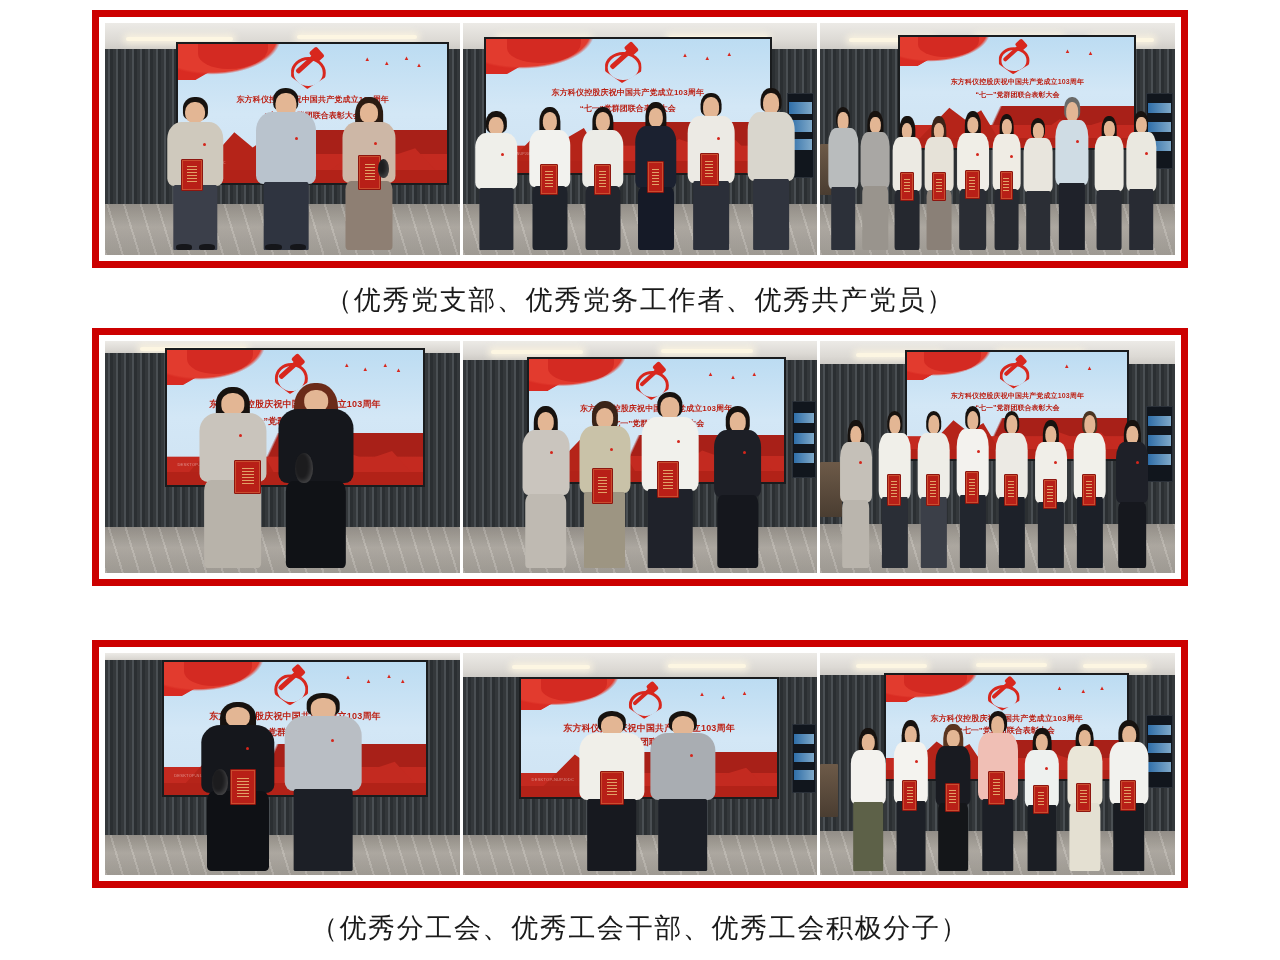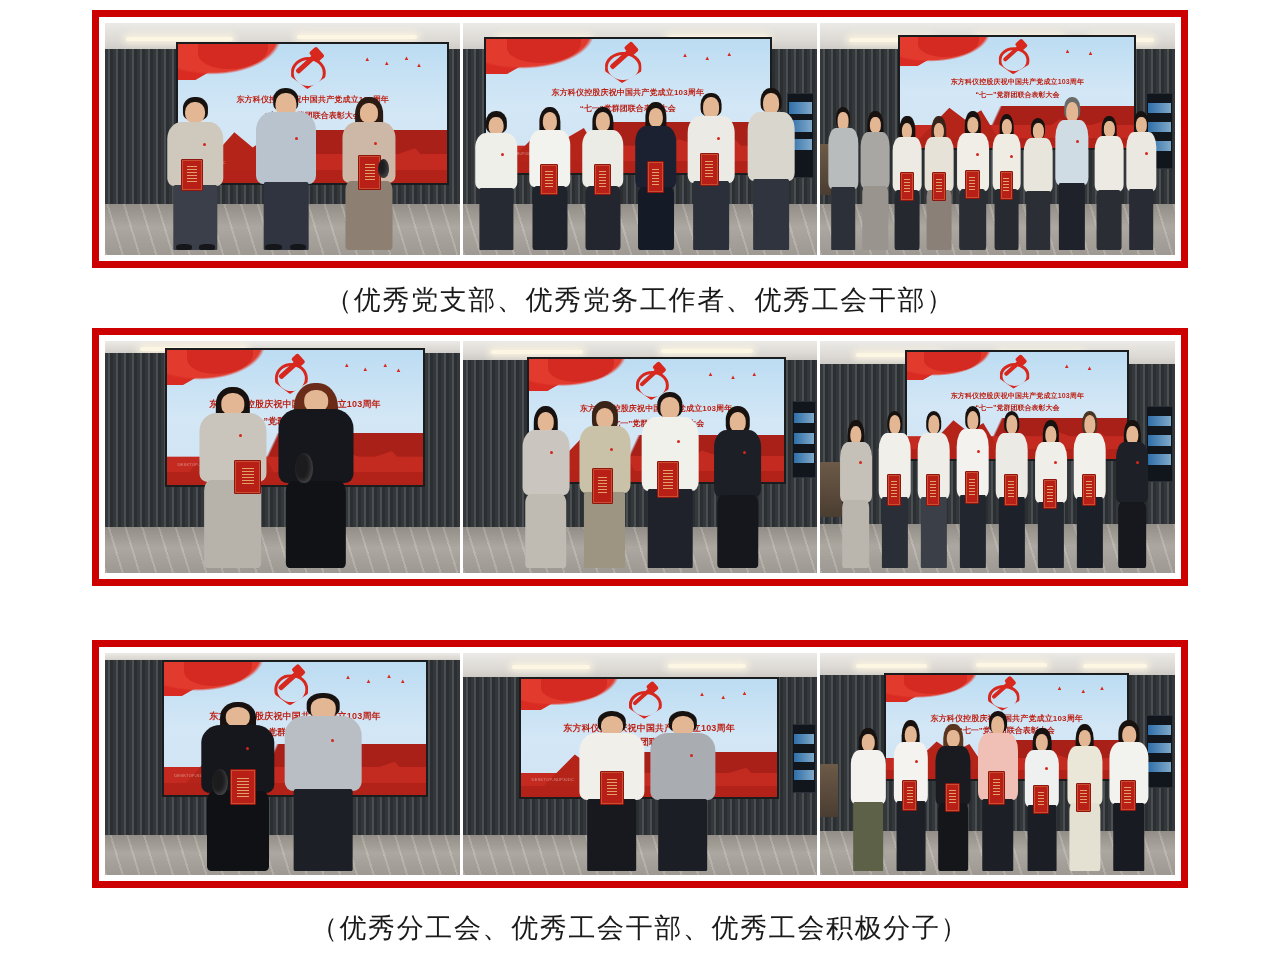--- a/index.html
+++ b/index.html
@@ -455,21 +455,21 @@
                 <span class="p-torso" style="top:15%;width:92%;height:42%;background:#eae8e0;"></span>
                 <span class="p-badge" style="left:60%;top:29%;"></span>
                 <span class="p-legs" style="top:56%;width:74%;height:44%;background:#282b33;"></span>
               </div>
             </div>
           </div>
         </div>
 
       </div>
     </div>
-    <div class="caption" style="top:275px;">（优秀党支部、优秀党务工作者、优秀工会干部）</div>
+    <div class="caption" style="top:275px;">（优秀党支部、优秀党务工作者、优秀共产党员）</div>
   </div>
 
   <div class="row-block" style="top:328px;">
     <div class="frame" style="top:0;height:258px;">
       <div class="frame-inner">
 
         <div class="photo">
           <div class="scene">
             <div class="ceiling" style="height:6%;">
               <span class="ceil-light" style="left:10%;top:40%;width:30%;"></span>

